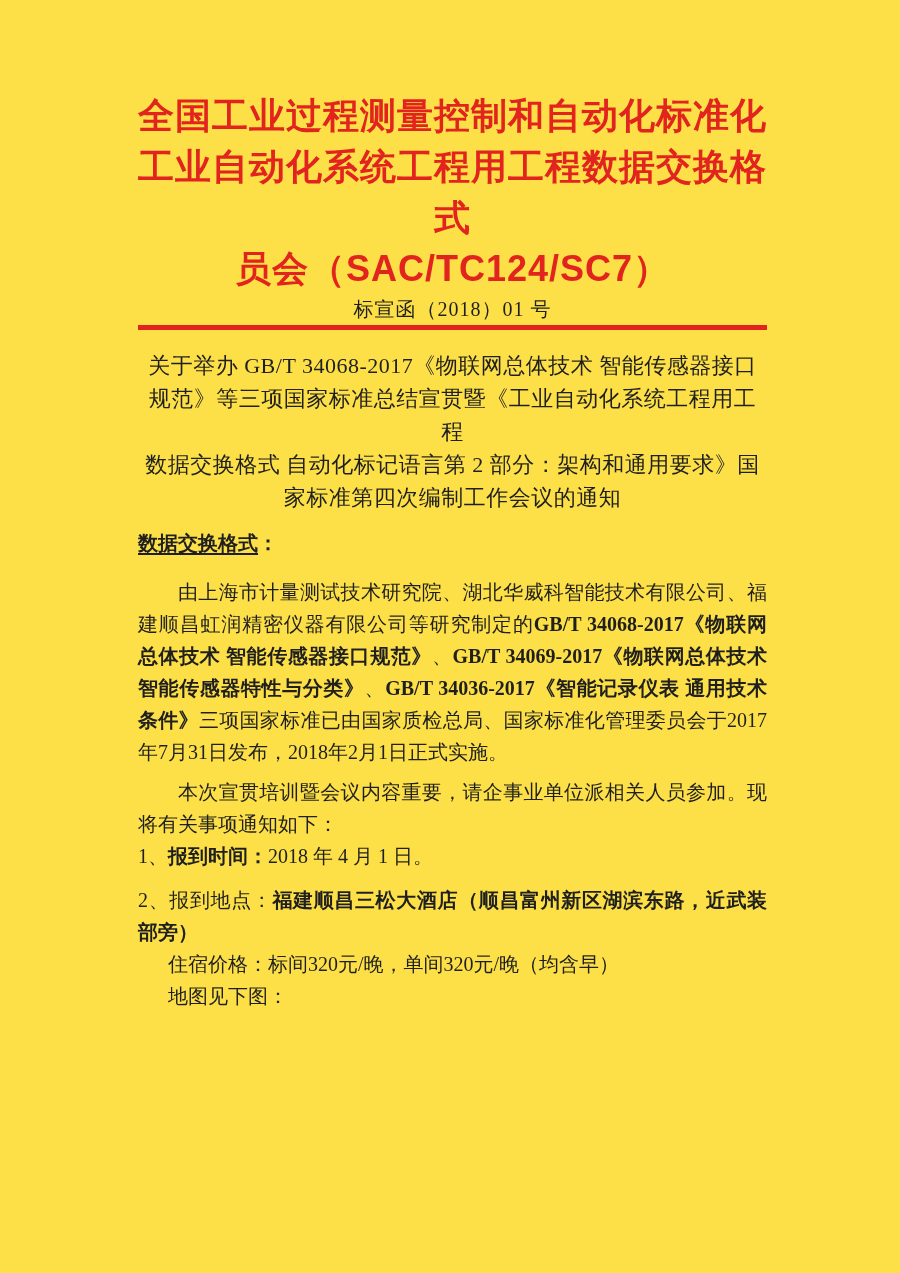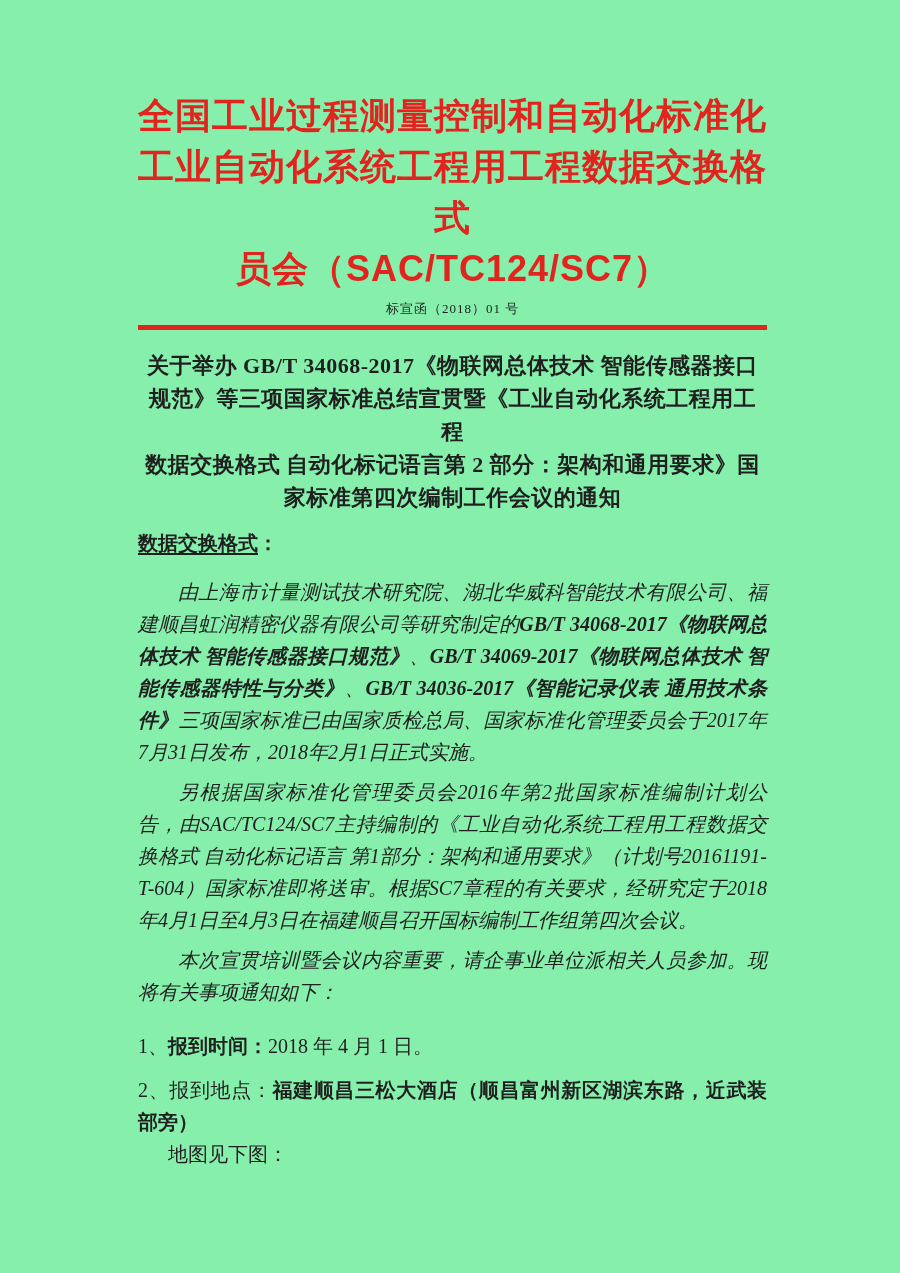--- a/index.html
+++ b/index.html
@@ -1,75 +1,74 @@
 <!DOCTYPE html>
 <html><head>
 <meta charset="utf-8">
 <style>
   html, body { margin: 0; padding: 0; background: #ffffff; }
   .page {
     position: relative;
     width: 900px;
     height: 1273px;
     margin: 0 auto;
-    background: #86efac;
+    background: #fde047;
     box-sizing: border-box;
     padding: 90px 133px 0 138px;
     overflow: hidden;
     font-family: "Liberation Serif", "DejaVu Serif", serif;
     color: #1f1f1f;
     font-size: 20px;
   }
   .doc-title {
     color: #e2241f;
     font-family: "Liberation Sans", "DejaVu Sans", sans-serif;
     font-weight: bold;
     font-size: 36px;
     line-height: 51px;
     letter-spacing: 1px;
     text-align: center;
   }
   .doc-number {
     text-align: center;
-    font-size: 13px;
+    font-size: 20px;
     line-height: 26px;
     margin-top: 2px;
     letter-spacing: 1px;
   }
   .red-rule {
     height: 5px;
     background: #e2241f;
     margin-top: 3px;
   }
   .subject {
     margin-top: 19px;
-    font-weight: bold;
+    font-weight: normal;
     font-size: 22px;
     line-height: 33px;
     letter-spacing: 0.5px;
     text-align: center;
   }
   .salutation {
     margin-top: 16px;
     font-weight: bold;
     font-size: 20px;
     line-height: 26px;
   }
   .salutation .u { text-decoration: underline; text-underline-offset: 3px; }
   .para {
     margin: 20px 0 0 0;
     text-indent: 2em;
     text-align: justify;
     line-height: 32px;
-    font-style: italic;
   }
   .para.tight { margin-top: 8px; }
   .para b, .item b { font-weight: bold; }
   .item { margin-top: 12px; line-height: 32px; text-align: justify; }
-  .item.first { margin-top: 22px; }
+  .item.first { margin-top: 0; }
   .item .sub { padding-left: 30px; }
 </style>
 </head>
 <body>
 
 <div class="page">
 
   <div class="doc-title">
     <div>全国工业过程测量控制和自动化标准化</div>
     <div>工业自动化系统工程用工程数据交换格式</div>
@@ -85,24 +84,24 @@
     <div>规范》等三项国家标准总结宣贯暨《工业自动化系统工程用工程</div>
     <div>数据交换格式 自动化标记语言第 2 部分：架构和通用要求》国</div>
     <div>家标准第四次编制工作会议的通知</div>
   </div>
 
   <div class="salutation"><span class="u">数据交换格式</span><span>：</span></div>
 
   <p class="para"><span>由上海市计量测试技术研究院、湖北华威科智能技术有限公司、福建顺昌虹润精密仪器有限公司等研究制定的</span><b>GB/T 34068-2017《物联网总体技术 智能传感器接口规范》</b><span>、</span><b>GB/T 34069-2017《物联网总体技术 智能传感器特性与分类》</b><span>、</span><b>GB/T 34036-2017《智能记录仪表 通用技术条件》</b><span>三项国家标准已由国家质检总局、国家标准化管理委员会于2017年7月31日发布，2018年2月1日正式实施。</span></p>
 
 
-  <p class="para tight">另根据国家标准化管理委员会2016年第2批国家标准编制计划公告，由SAC/TC124/SC7主持编制的《工业自动化系统工程用工程数据交换格式 自动化标记语言 第1部分：架构和通用要求》（计划号20161191-T-604）国家标准即将送审。根据SC7章程的有关要求，经研究定于2018年4月1日至4月3日在福建顺昌召开国标编制工作组第四次会议。</p>
 
   <p class="para tight">本次宣贯培训暨会议内容重要，请企事业单位派相关人员参加。现将有关事项通知如下：</p>
 
   <div class="item first"><span>1、</span><b>报到时间：</b><span>2018 年 4 月 1 日。</span></div>
 
   <div class="item">
     <div><span>2、</span><span>报到地点：</span><b>福建顺昌三松大酒店（顺昌富州新区湖滨东路，近武装部旁）</b></div>
+    <div class="sub">住宿价格：标间320元/晚，单间320元/晚（均含早）</div>
     <div class="sub">地图见下图：</div>
   </div>
 
 </div>
 
 </body></html>

